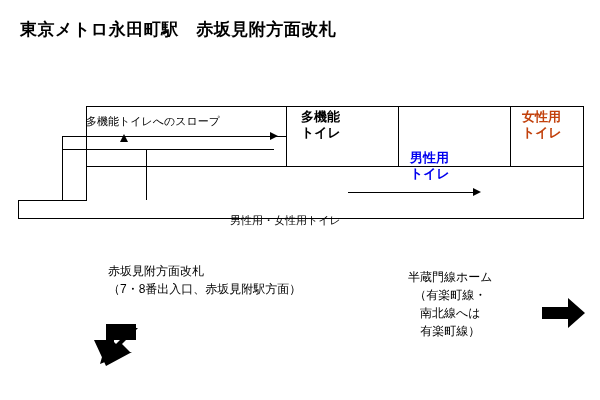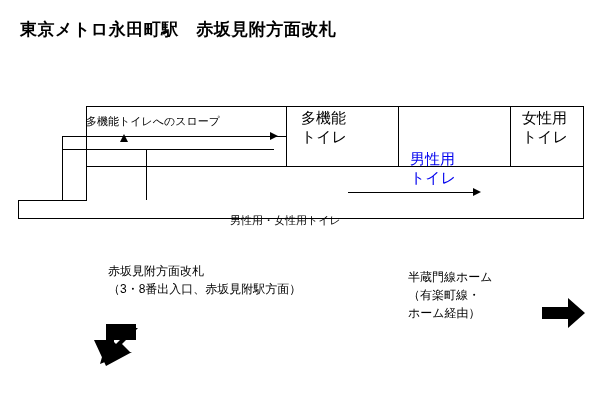--- a/index.html
+++ b/index.html
@@ -41,28 +41,28 @@
   .line {
     position: absolute;
     background: #000000;
   }
   .h { height: 1px; }
   .v { width: 1px; }
 
   
   .room-label {
     position: absolute;
-    font-size: 15px;
-    font-weight: normal;
+    font-size: 13px;
+    font-weight: bold;
     line-height: 1.25;
     white-space: nowrap;
   }
   .room-label.black { color: #000000; }
   .room-label.blue  { color: #0000ee; }
-  .room-label.red   { color: #000000; }
+  .room-label.red   { color: #c2410c; }
 
   
   .caption {
     position: absolute;
     font-size: 11px;
     line-height: 1.35;
     white-space: nowrap;
     color: #000000;
   }
 
@@ -86,21 +86,21 @@
   .dir-text {
     position: absolute;
     font-size: 12px;
     line-height: 1.5;
     white-space: nowrap;
     color: #000000;
   }
   .dir-text .head { font-size: 12px; }
 
   #gate-block { left: 108px; top: 262px; }
-  #hall-block { left: 408px; top: 268px; text-align: left; }
+  #hall-block { left: 408px; top: 268px; text-align: center; }
 
   
   #arrow-sw { left: 92px; top: 322px; }
   #arrow-e  { left: 542px; top: 296px; }
 </style>
 </head>
 <body>
 
 <div id="stage">
 
@@ -154,33 +154,34 @@
     <div class="caption" style="left:68px; top:22px;">多機能トイレへのスロープ</div>
 
     <div class="caption" style="left:212px; top:85px;margin-top:36px;">
       <div>男性用・女性用トイレ</div>
     </div>
 
   </div>
 
   <div class="abs dir-text" id="gate-block">
     <div class="head">赤坂見附方面改札</div>
-    <div>（3・8番出入口、赤坂見附駅方面）</div>
+    <div>（7・8番出入口、赤坂見附駅方面）</div>
   </div>
 
   <svg class="abs" id="arrow-sw" width="48" height="46" viewBox="0 0 48 46">
     <polygon points="44,2 44,18 22,18 22,30 40,30 14,44 2,18 14,18 14,2" fill="#000000" transform="rotate(0)"></polygon>
     <g>
       <polygon points="46,6 30,22 38,30 8,42 16,14 24,22 40,6" fill="#000000"></polygon>
     </g>
   </svg>
 
   <div class="abs dir-text" id="hall-block">
     <div class="head">半蔵門線ホーム</div>
     <div>（有楽町線・</div>
-    <div>ホーム経由）</div>
+    <div>南北線へは</div>
+    <div>有楽町線）</div>
   </div>
 
   <svg class="abs" id="arrow-e" width="44" height="34" viewBox="0 0 44 34">
     <polygon points="0,11 26,11 26,2 43,17 26,32 26,23 0,23" fill="#000000"></polygon>
   </svg>
 
 </div>
 
 </body></html>

